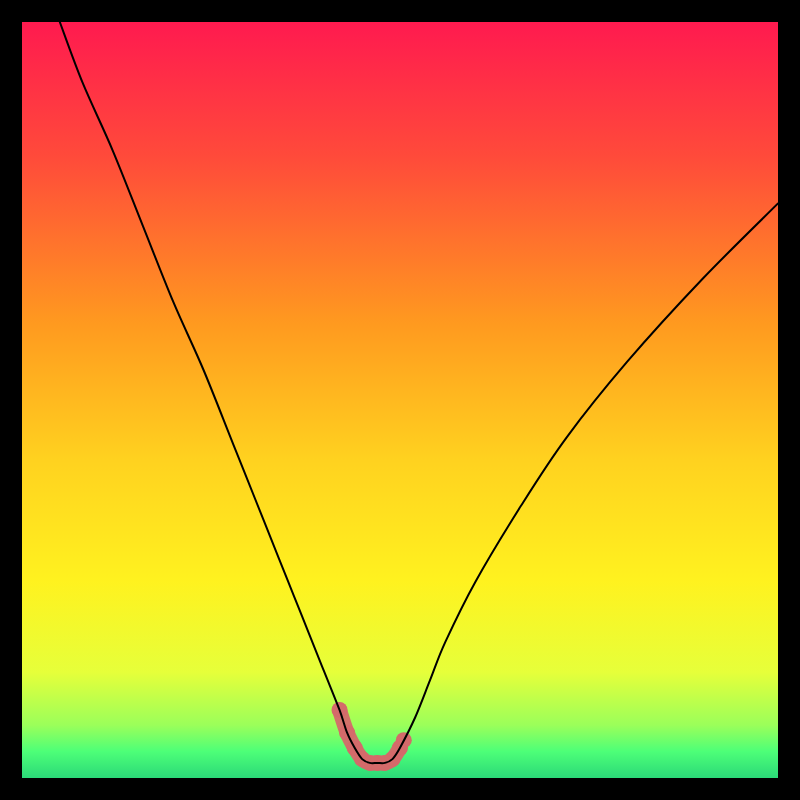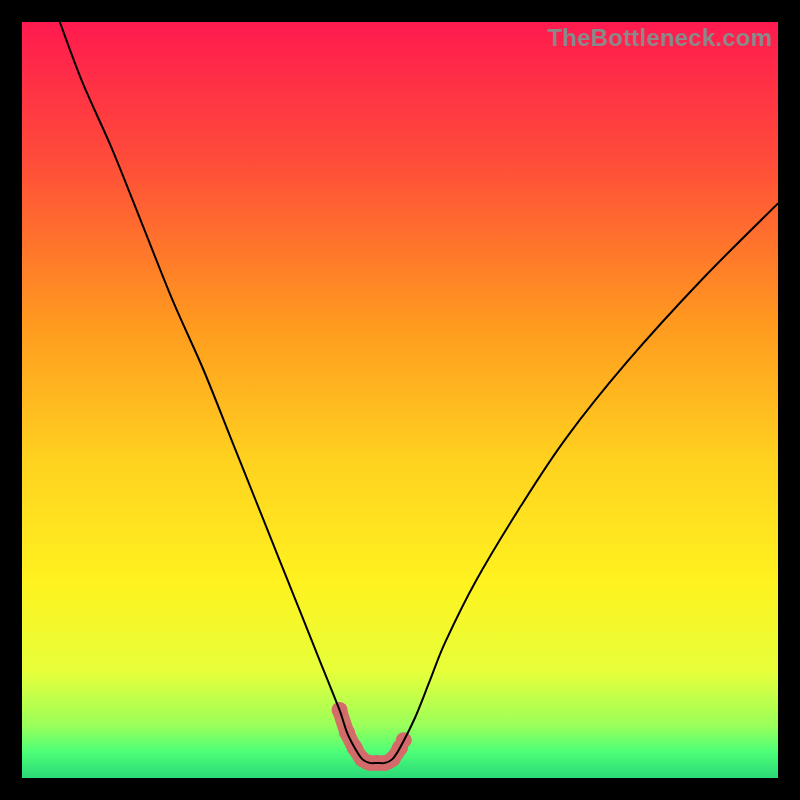--- a/index.html
+++ b/index.html
@@ -67,15 +67,14 @@
           <circle cx="340.20" cy="737.10" r="8" fill="#d46a6a"></circle>
           <circle cx="347.76" cy="740.88" r="8" fill="#d46a6a"></circle>
           <circle cx="355.32" cy="740.88" r="8" fill="#d46a6a"></circle>
           <circle cx="362.88" cy="740.88" r="8" fill="#d46a6a"></circle>
           <circle cx="370.44" cy="737.10" r="8" fill="#d46a6a"></circle>
           <circle cx="378.00" cy="725.76" r="8" fill="#d46a6a"></circle>
           <circle cx="381.78" cy="718.20" r="8" fill="#d46a6a"></circle>
         </g>
       <path id="curve-path" fill="none" d="M 37.80 0.00 C 41.58 10.08, 51.66 39.06, 60.48 60.48 C 69.30 81.90, 80.64 104.58, 90.72 128.52 C 100.80 152.46, 110.88 178.92, 120.96 204.12 C 131.04 229.32, 141.12 255.78, 151.20 279.72 C 161.28 303.66, 171.36 323.82, 181.44 347.76 C 191.52 371.70, 201.60 398.16, 211.68 423.36 C 221.76 448.56, 234.36 480.06, 241.92 498.96 C 249.48 517.86, 252.00 524.16, 257.04 536.76 C 262.08 549.36, 267.12 561.96, 272.16 574.56 C 277.20 587.16, 282.24 599.76, 287.28 612.36 C 292.32 624.96, 297.36 637.56, 302.40 650.16 C 307.44 662.76, 313.74 677.88, 317.52 687.96 C 321.30 698.04, 322.56 704.34, 325.08 710.64 C 327.60 716.94, 330.12 721.35, 332.64 725.76 C 335.16 730.17, 337.68 734.58, 340.20 737.10 C 342.72 739.62, 345.24 740.25, 347.76 740.88 C 350.28 741.51, 352.80 740.88, 355.32 740.88 C 357.84 740.88, 360.36 741.51, 362.88 740.88 C 365.40 740.25, 367.92 739.62, 370.44 737.10 C 372.96 734.58, 374.22 732.69, 378.00 725.76 C 381.78 718.83, 388.08 706.86, 393.12 695.52 C 398.16 684.18, 403.20 670.32, 408.24 657.72 C 413.28 645.12, 415.80 636.30, 423.36 619.92 C 430.92 603.54, 441.00 582.12, 453.60 559.44 C 466.20 536.76, 483.84 507.78, 498.96 483.84 C 514.08 459.90, 526.68 439.74, 544.32 415.80 C 561.96 391.86, 582.12 366.66, 604.80 340.20 C 627.48 313.74, 655.20 283.50, 680.40 257.04 C 705.60 230.58, 743.40 194.04, 756.00 181.44" stroke="#000000" stroke-width="2" stroke-linecap="round" stroke-linejoin="round"></path>
     </svg>
-    <div class="watermark">TheBottleneck.com</div>
   </div>
 </div>
 
 </body></html>

